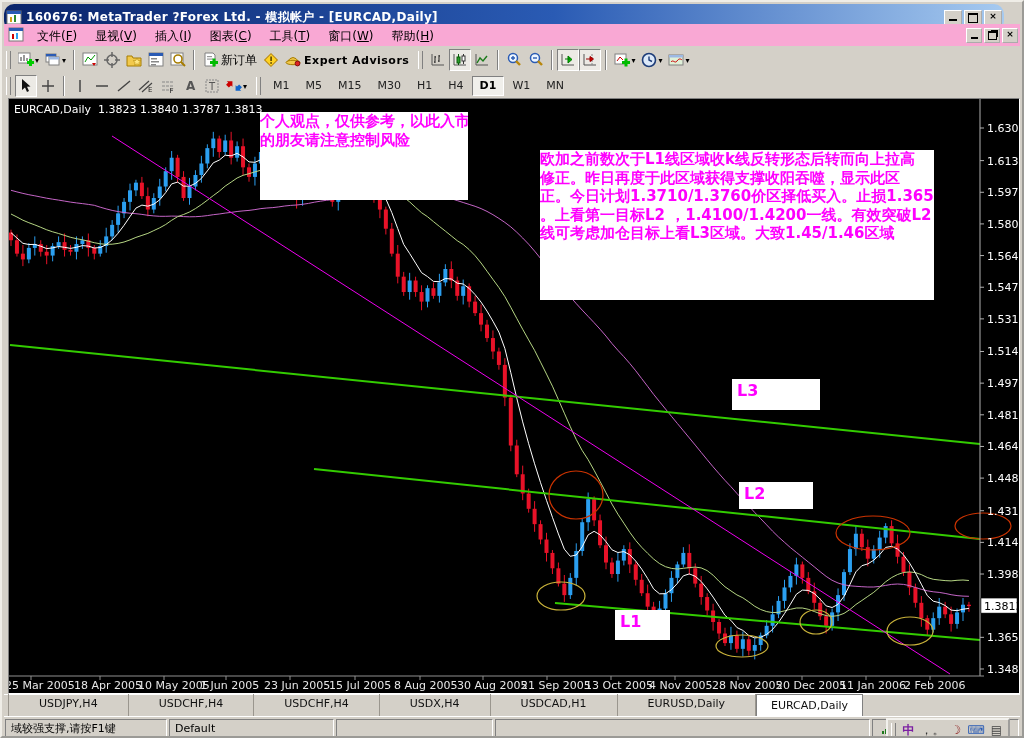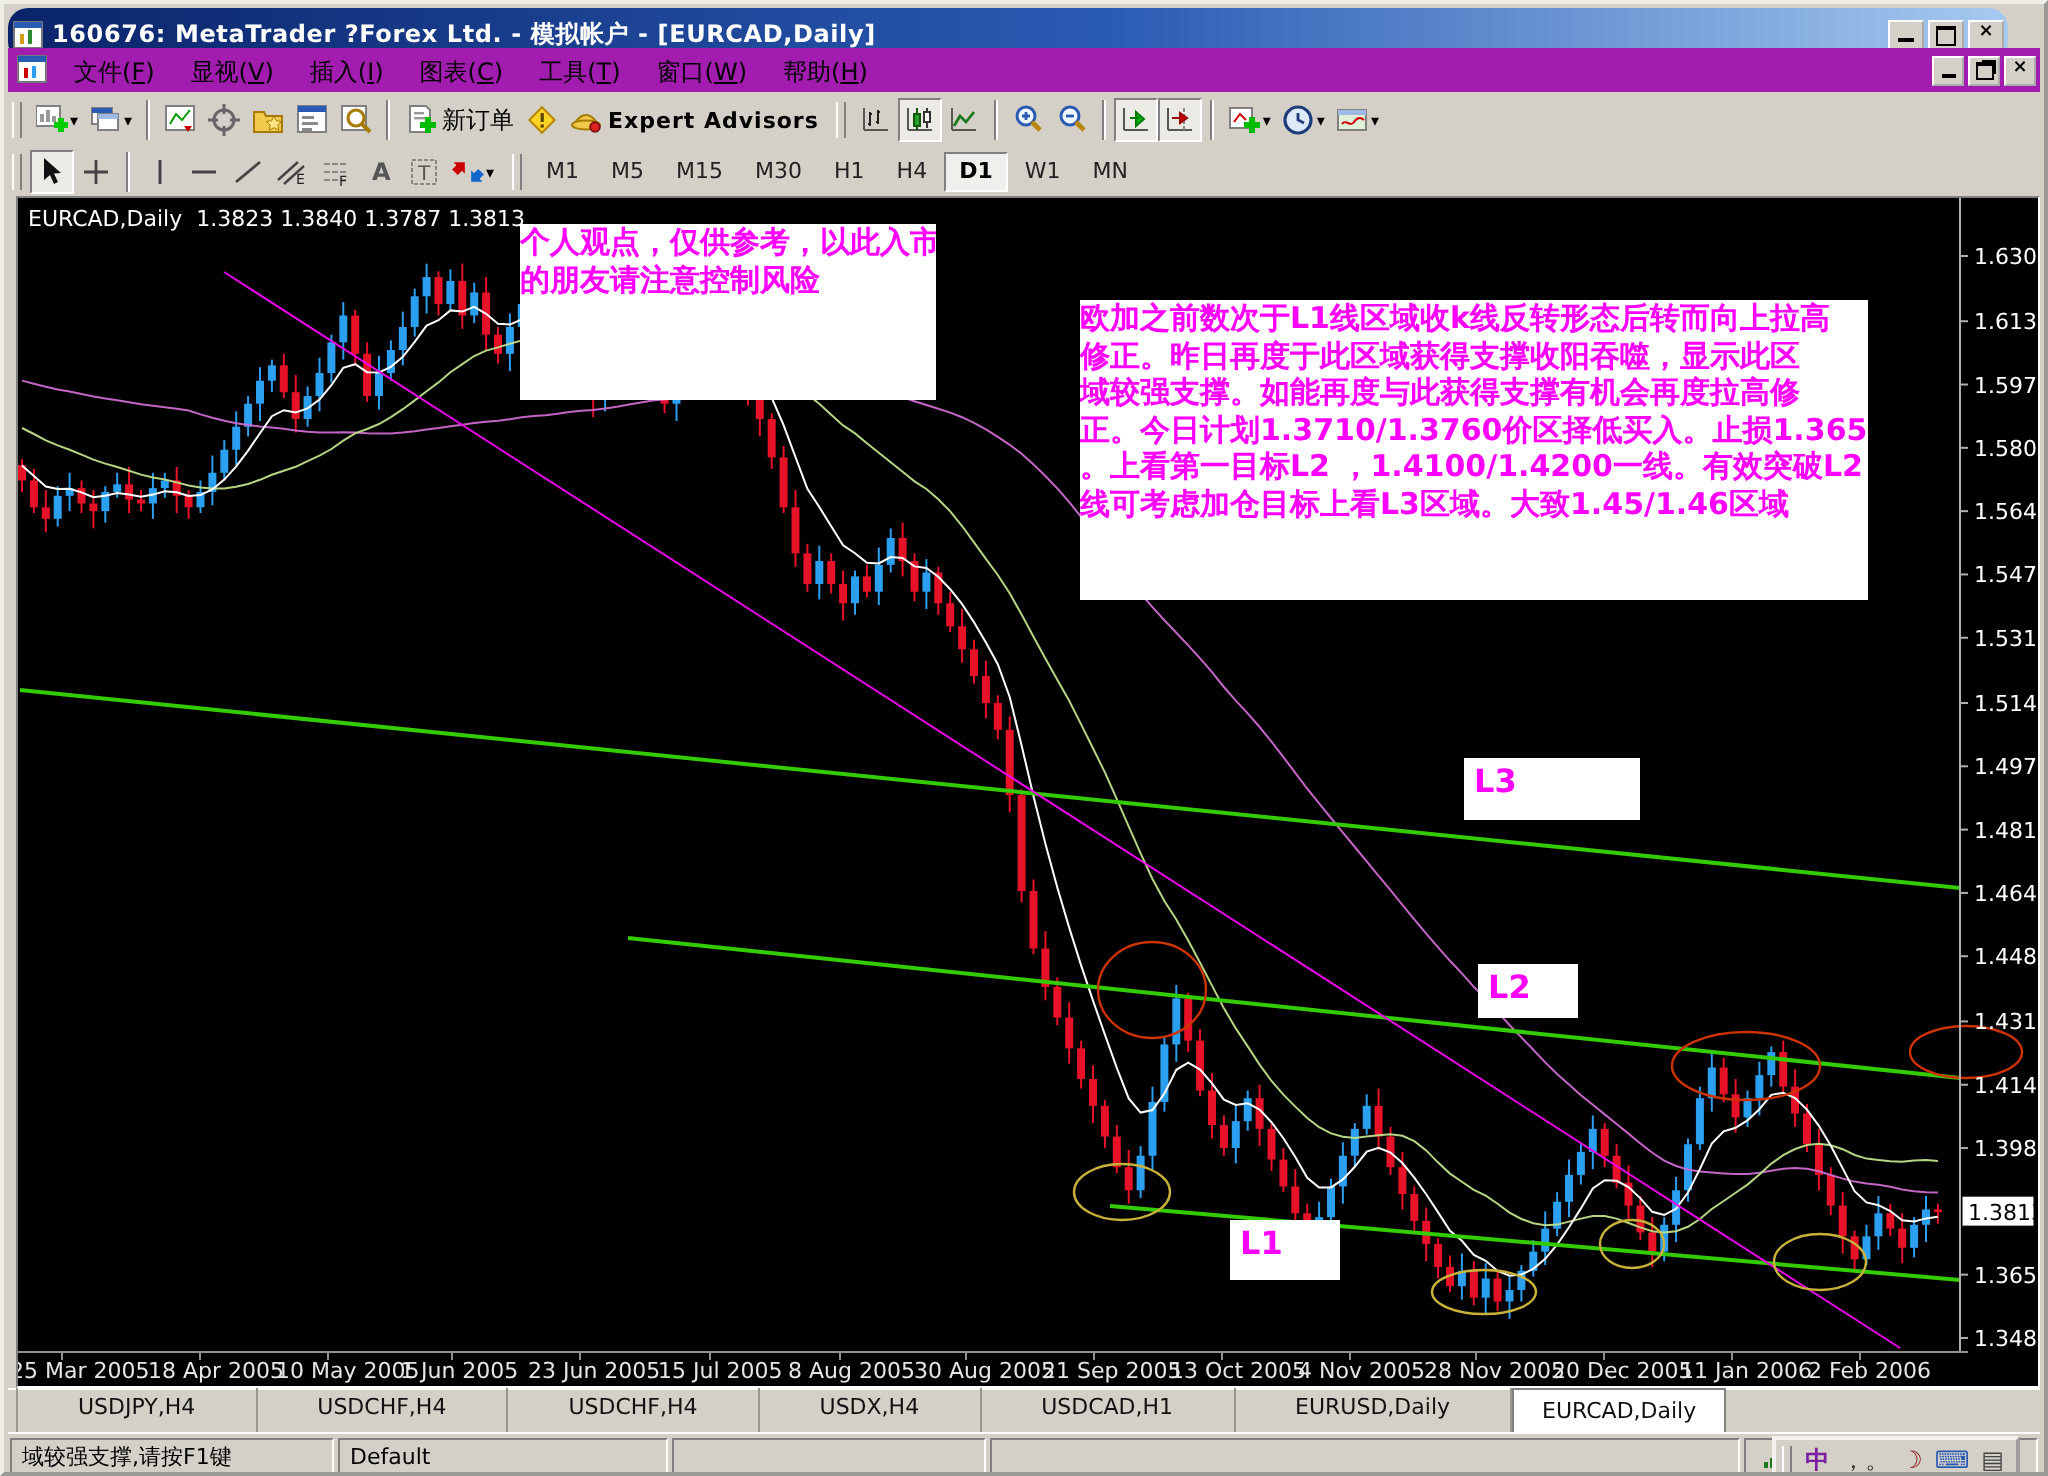--- a/index.html
+++ b/index.html
@@ -7,21 +7,21 @@
   .win{position:absolute;inset:0;background:#d4d0c8;border:2px outset #efede7;box-sizing:border-box;overflow:hidden;}
   
   .titlebar{position:absolute;left:2px;top:2px;right:18px;height:27px;background:linear-gradient(90deg,#0a246a,#2a5bb4 55%,#a6caf0);display:flex;align-items:center;padding:0 2px;box-sizing:border-box;border-radius:10px;}
   .titlebar .ttl{color:#fff;font-size:12px;font-weight:bold;margin-left:4px;white-space:nowrap;letter-spacing:.3px;}
   .winbtns{margin-left:auto;display:flex;gap:2px;}
   .wbtn{width:16px;height:14px;background:#d4d0c8;border:1px outset #fff;font-size:9px;line-height:11px;text-align:center;color:#000;font-weight:bold;}
   .wbtn .mini{display:inline-block;width:8px;height:2px;background:#000;margin-top:8px;}
   .wbtn .maxi{display:inline-block;width:8px;height:7px;border:1px solid #000;border-top-width:2px;margin-top:2px;}
   .wbtn .rest{display:inline-block;width:7px;height:6px;border:1px solid #000;border-top-width:2px;margin-top:2px;box-shadow:2px -2px 0 -1px #000;}
   
-  .menubar{position:absolute;left:2px;top:22px;right:2px;height:22px;display:flex;align-items:center;padding-left:2px;background:#a21caf;border-bottom:1px solid #aca899;}
+  .menubar{position:absolute;left:2px;top:22px;right:2px;height:22px;display:flex;align-items:center;padding-left:2px;background:#f9a8d4;border-bottom:1px solid #aca899;}
   .mitem{font-size:12px;padding:3px 9px;color:#000;white-space:nowrap;}
   .mdi-ico{width:16px;height:16px;margin:0 4px 0 2px;}
   .mdibtns{margin-left:auto;display:flex;gap:2px;margin-right:2px;}
   .mdibtns .wbtn{width:14px;height:13px;}
   
   .tbar{position:absolute;background:#d4d0c8;display:flex;align-items:center;}
   .tb1{left:2px;top:44px;right:2px;height:28px;border-bottom:1px solid #fff;}
   .tb2{left:2px;top:72px;right:2px;height:24px;}
   .grip{width:3px;height:18px;margin:0 4px 0 2px;border-left:1px solid #fff;border-right:1px solid #808080;}
   .grip2{width:3px;height:18px;margin:0 4px 0 6px;border-left:1px solid #fff;border-right:1px solid #808080;}
@@ -737,27 +737,26 @@
         <text x="895" y="590" font-size="11" fill="#e6e6e6" font-family="DejaVu Sans, sans-serif">2 Feb 2006</text>
       </svg>
     <div id="overlays">
         <div class="note" style="left: 251px; top: 13px; width: 208px; height: 88px;">
           <div class="nl">个人观点，仅供参考，以此入市</div>
           <div class="nl">的朋友请注意控制风险</div>
         </div>
         <div class="note" style="left: 531px; top: 51px; width: 394px; height: 150px;">
           <div class="nl">欧加之前数次于L1线区域收k线反转形态后转而向上拉高</div>
           <div class="nl">修正。昨日再度于此区域获得支撑收阳吞噬，显示此区</div>
-          <div class="nl">域较强支撑。如能再度与此获得支撑有机会再度拉高修</div>
           <div class="nl">正。今日计划1.3710/1.3760价区择低买入。止损1.3650</div>
           <div class="nl">。上看第一目标L2 ，1.4100/1.4200一线。有效突破L2</div>
           <div class="nl">线可考虑加仓目标上看L3区域。大致1.45/1.46区域</div>
         </div>
         <div class="llabel" style="left: 723px; top: 280px; width: 88px; height: 31px;">L3</div>
-        <div class="llabel" style="left: 730px; top: 383px; width: 50px; height: 27px;">L2</div>
+        <div class="llabel" style="left: 730px; top: 383px; width: 74px; height: 27px;">L2</div>
         <div class="llabel" style="left: 606px; top: 511px; width: 55px; height: 30px;">L1</div>
       </div>
   </div>
 
   <div class="tabbar">
       <span id="tabs" style="display:flex;">
         <span class="tab first">USDJPY,H4</span>
         <span class="tab">USDCHF,H4</span>
         <span class="tab">USDCHF,H4</span>
         <span class="tab">USDX,H4</span>

